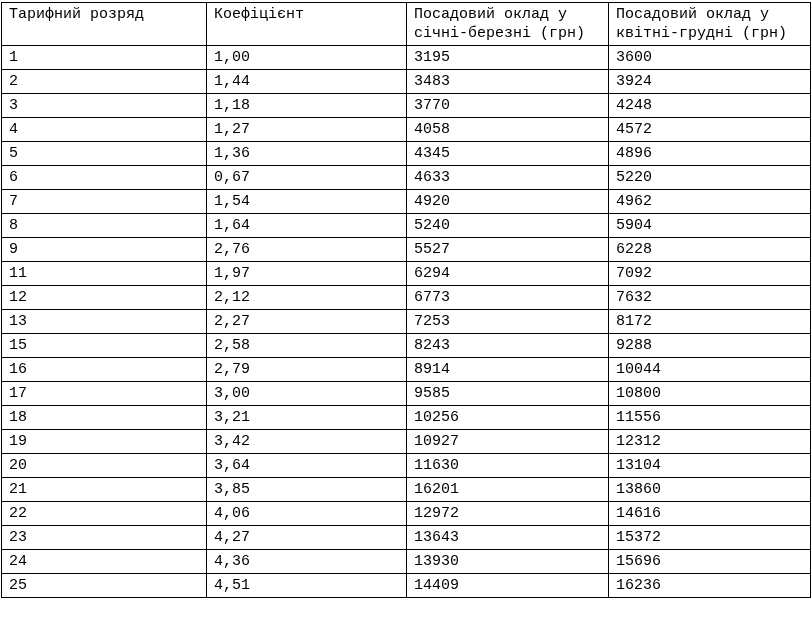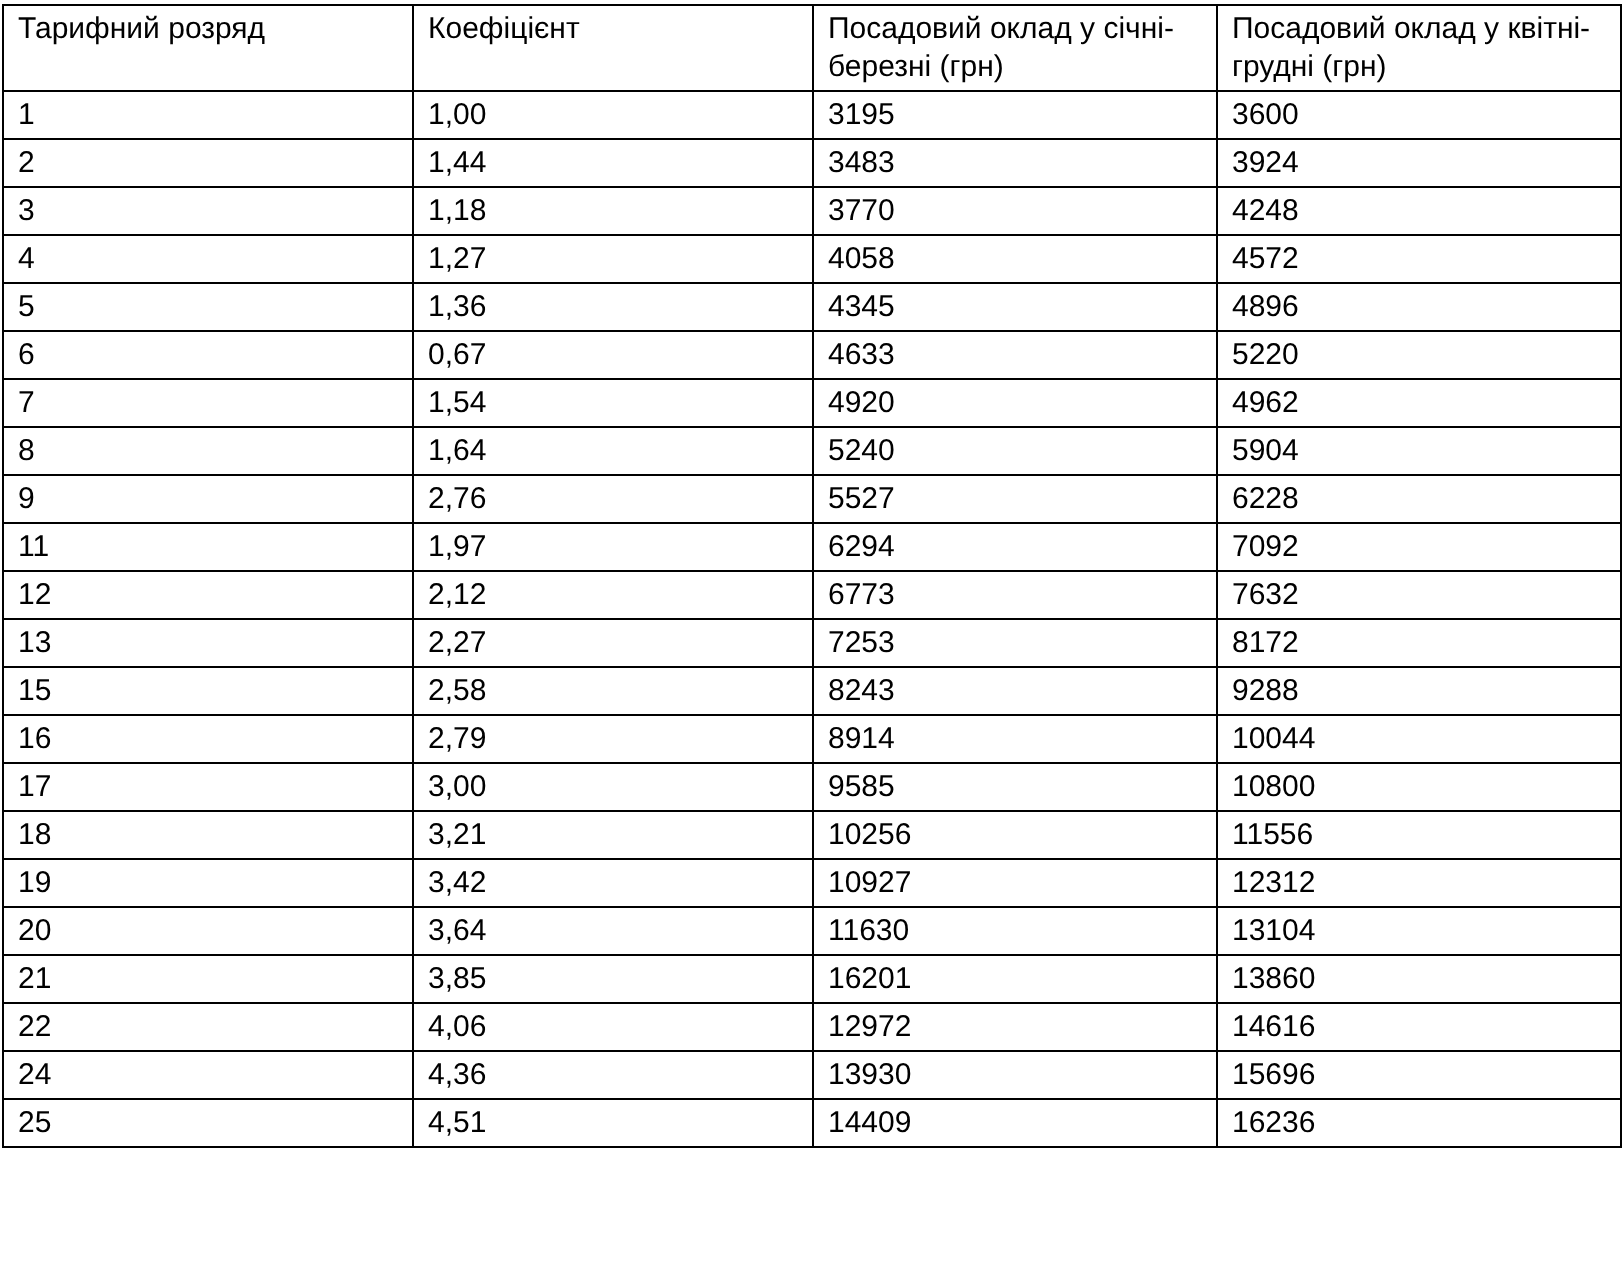--- a/index.html
+++ b/index.html
@@ -5,21 +5,21 @@
   html, body {
     margin: 0;
     padding: 0;
     background: #ffffff;
   }
   .page {
     width: 811px;
     height: 631px;
     box-sizing: border-box;
     padding: 2px 1px 1px 1px;
-    font-family: Liberation Sans, sans-serif;
+    font-family: Liberation Mono, monospace;
     color: #000000;
   }
   table.tariff-table {
     width: 809px;
     border-collapse: collapse;
     table-layout: fixed;
     font-size: 15px;
   }
   table.tariff-table th,
   table.tariff-table td {
@@ -174,20 +174,26 @@
           <td>16201</td>
           <td>13860</td>
         </tr>
         <tr>
           <td>22</td>
           <td>4,06</td>
           <td>12972</td>
           <td>14616</td>
         </tr>
         <tr>
+          <td>23</td>
+          <td>4,27</td>
+          <td>13643</td>
+          <td>15372</td>
+        </tr>
+        <tr>
           <td>24</td>
           <td>4,36</td>
           <td>13930</td>
           <td>15696</td>
         </tr>
         <tr>
           <td>25</td>
           <td>4,51</td>
           <td>14409</td>
           <td>16236</td>

